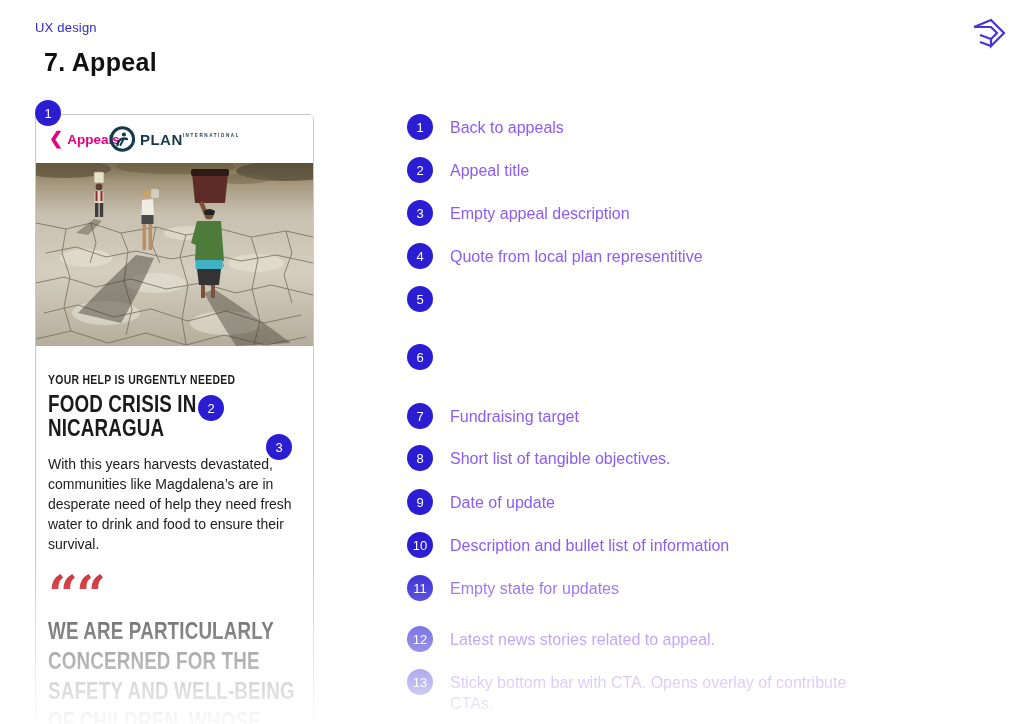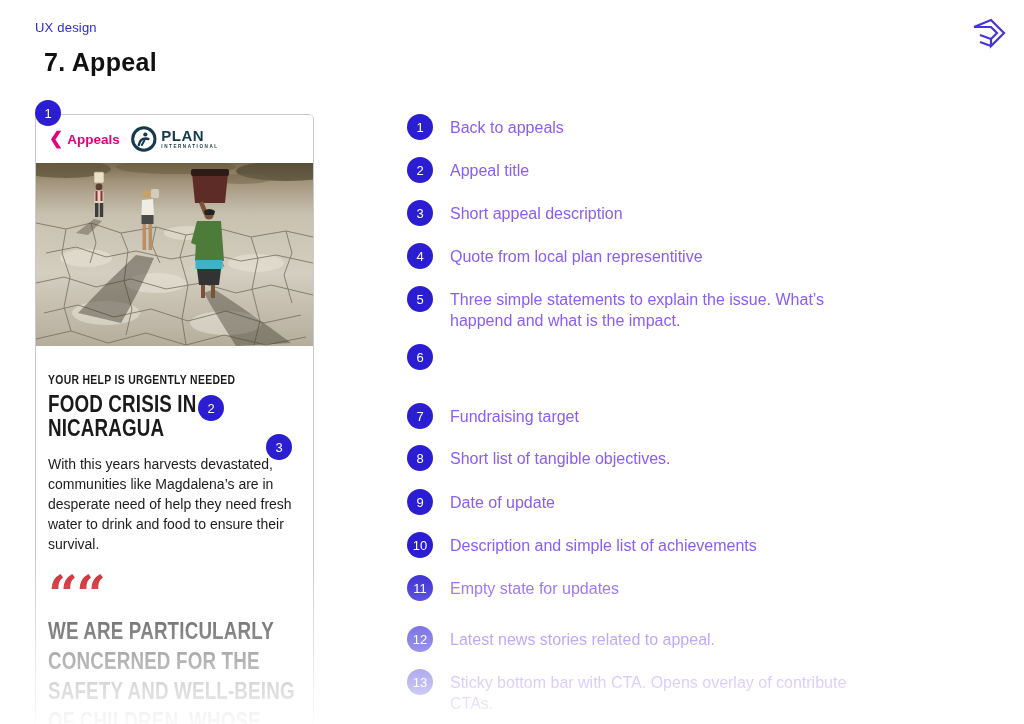--- a/index.html
+++ b/index.html
@@ -15,21 +15,21 @@
   
   .mockup { position:absolute; left:35px; top:114px; width:279px; height:640px;
             background:#fff; border:1px solid #c9c9c9; border-radius:5px 5px 0 0; overflow:hidden; }
   .m-header { position:relative; height:48px; display:flex; align-items:center; background:#fff; }
   .back-link { position:absolute; left:13px; top:0; height:48px; display:flex; align-items:center; gap:4px;
                color:#e5017d; font-size:13.5px; font-weight:bold; text-decoration:none; }
   .back-chevron { font-size:17px; font-weight:bold; line-height:1; transform:translateY(-1px); }
   .plan-logo { position:absolute; left:50%; top:50%; transform:translate(-50%,-50%);
                display:flex; align-items:center; gap:5px; }
   .plan-mark { width:26px; height:26px; }
-  .plan-words { display:flex; flex-direction:column; line-height:1;justify-content:flex-end; }
+  .plan-words { display:flex; flex-direction:row; line-height:1;justify-content:flex-end; }
   .plan-primary { font-size:15px; font-weight:800; color:#16394d; letter-spacing:.5px; }
   .plan-secondary { font-size:4.6px; font-weight:bold; color:#16394d; letter-spacing:1.55px; margin-top:2px; }
 
   .m-photo { width:277px; height:183px; display:block; }
 
   .m-content { padding:0 12px; }
   .eyebrow-wrap, .appeal-title-wrap, .quote-lines { transform:scaleX(0.8); transform-origin:0 0; width:125%; }
   .eyebrow { margin-top:26px; font-size:13px; font-weight:bold; color:#1c1c1c; letter-spacing:.4px; white-space:pre-line; }
   .appeal-title { margin-top:5px; font-size:23.5px; line-height:24px; font-weight:bold; color:#1a1a1a;
                   letter-spacing:.2px; white-space:pre-line; }
@@ -201,49 +201,47 @@
   <div class="ann" style="top:114px">
     <span class="badge">1</span>
     <span class="ann-label">Back to appeals</span>
   </div>
   <div class="ann" style="top:157px">
     <span class="badge">2</span>
     <span class="ann-label">Appeal title</span>
   </div>
   <div class="ann" style="top:200px">
     <span class="badge">3</span>
-    <span class="ann-label">Short appeal description</span>
+    <span class="ann-label">Empty appeal description</span>
   </div>
   <div class="ann" style="top:243px">
     <span class="badge">4</span>
     <span class="ann-label">Quote from local plan representitive</span>
   </div>
   <div class="ann" style="top:286px">
     <span class="badge">5</span>
-    <span class="ann-label">Three simple statements to explain the issue. What’s
-happend and what is the impact.</span>
   </div>
   <div class="ann" style="top:344px">
     <span class="badge">6</span>
   </div>
   <div class="ann" style="top:403px">
     <span class="badge">7</span>
     <span class="ann-label">Fundraising target</span>
   </div>
   <div class="ann" style="top:445px">
     <span class="badge">8</span>
     <span class="ann-label">Short list of tangible objectives.</span>
   </div>
   <div class="ann" style="top:489px">
     <span class="badge">9</span>
     <span class="ann-label">Date of update</span>
   </div>
   <div class="ann" style="top:532px">
     <span class="badge">10</span>
-    <span class="ann-label">Description and simple list of achievements</span>
+    <span class="ann-label">Description and bullet list of information</span>
   </div>
   <div class="ann" style="top:575px">
     <span class="badge">11</span>
     <span class="ann-label">Empty state for updates</span>
   </div>
   <div class="ann" style="top:626px">
     <span class="badge">12</span>
     <span class="ann-label">Latest news stories related to appeal.</span>
   </div>
   <div class="ann" style="top:669px">

